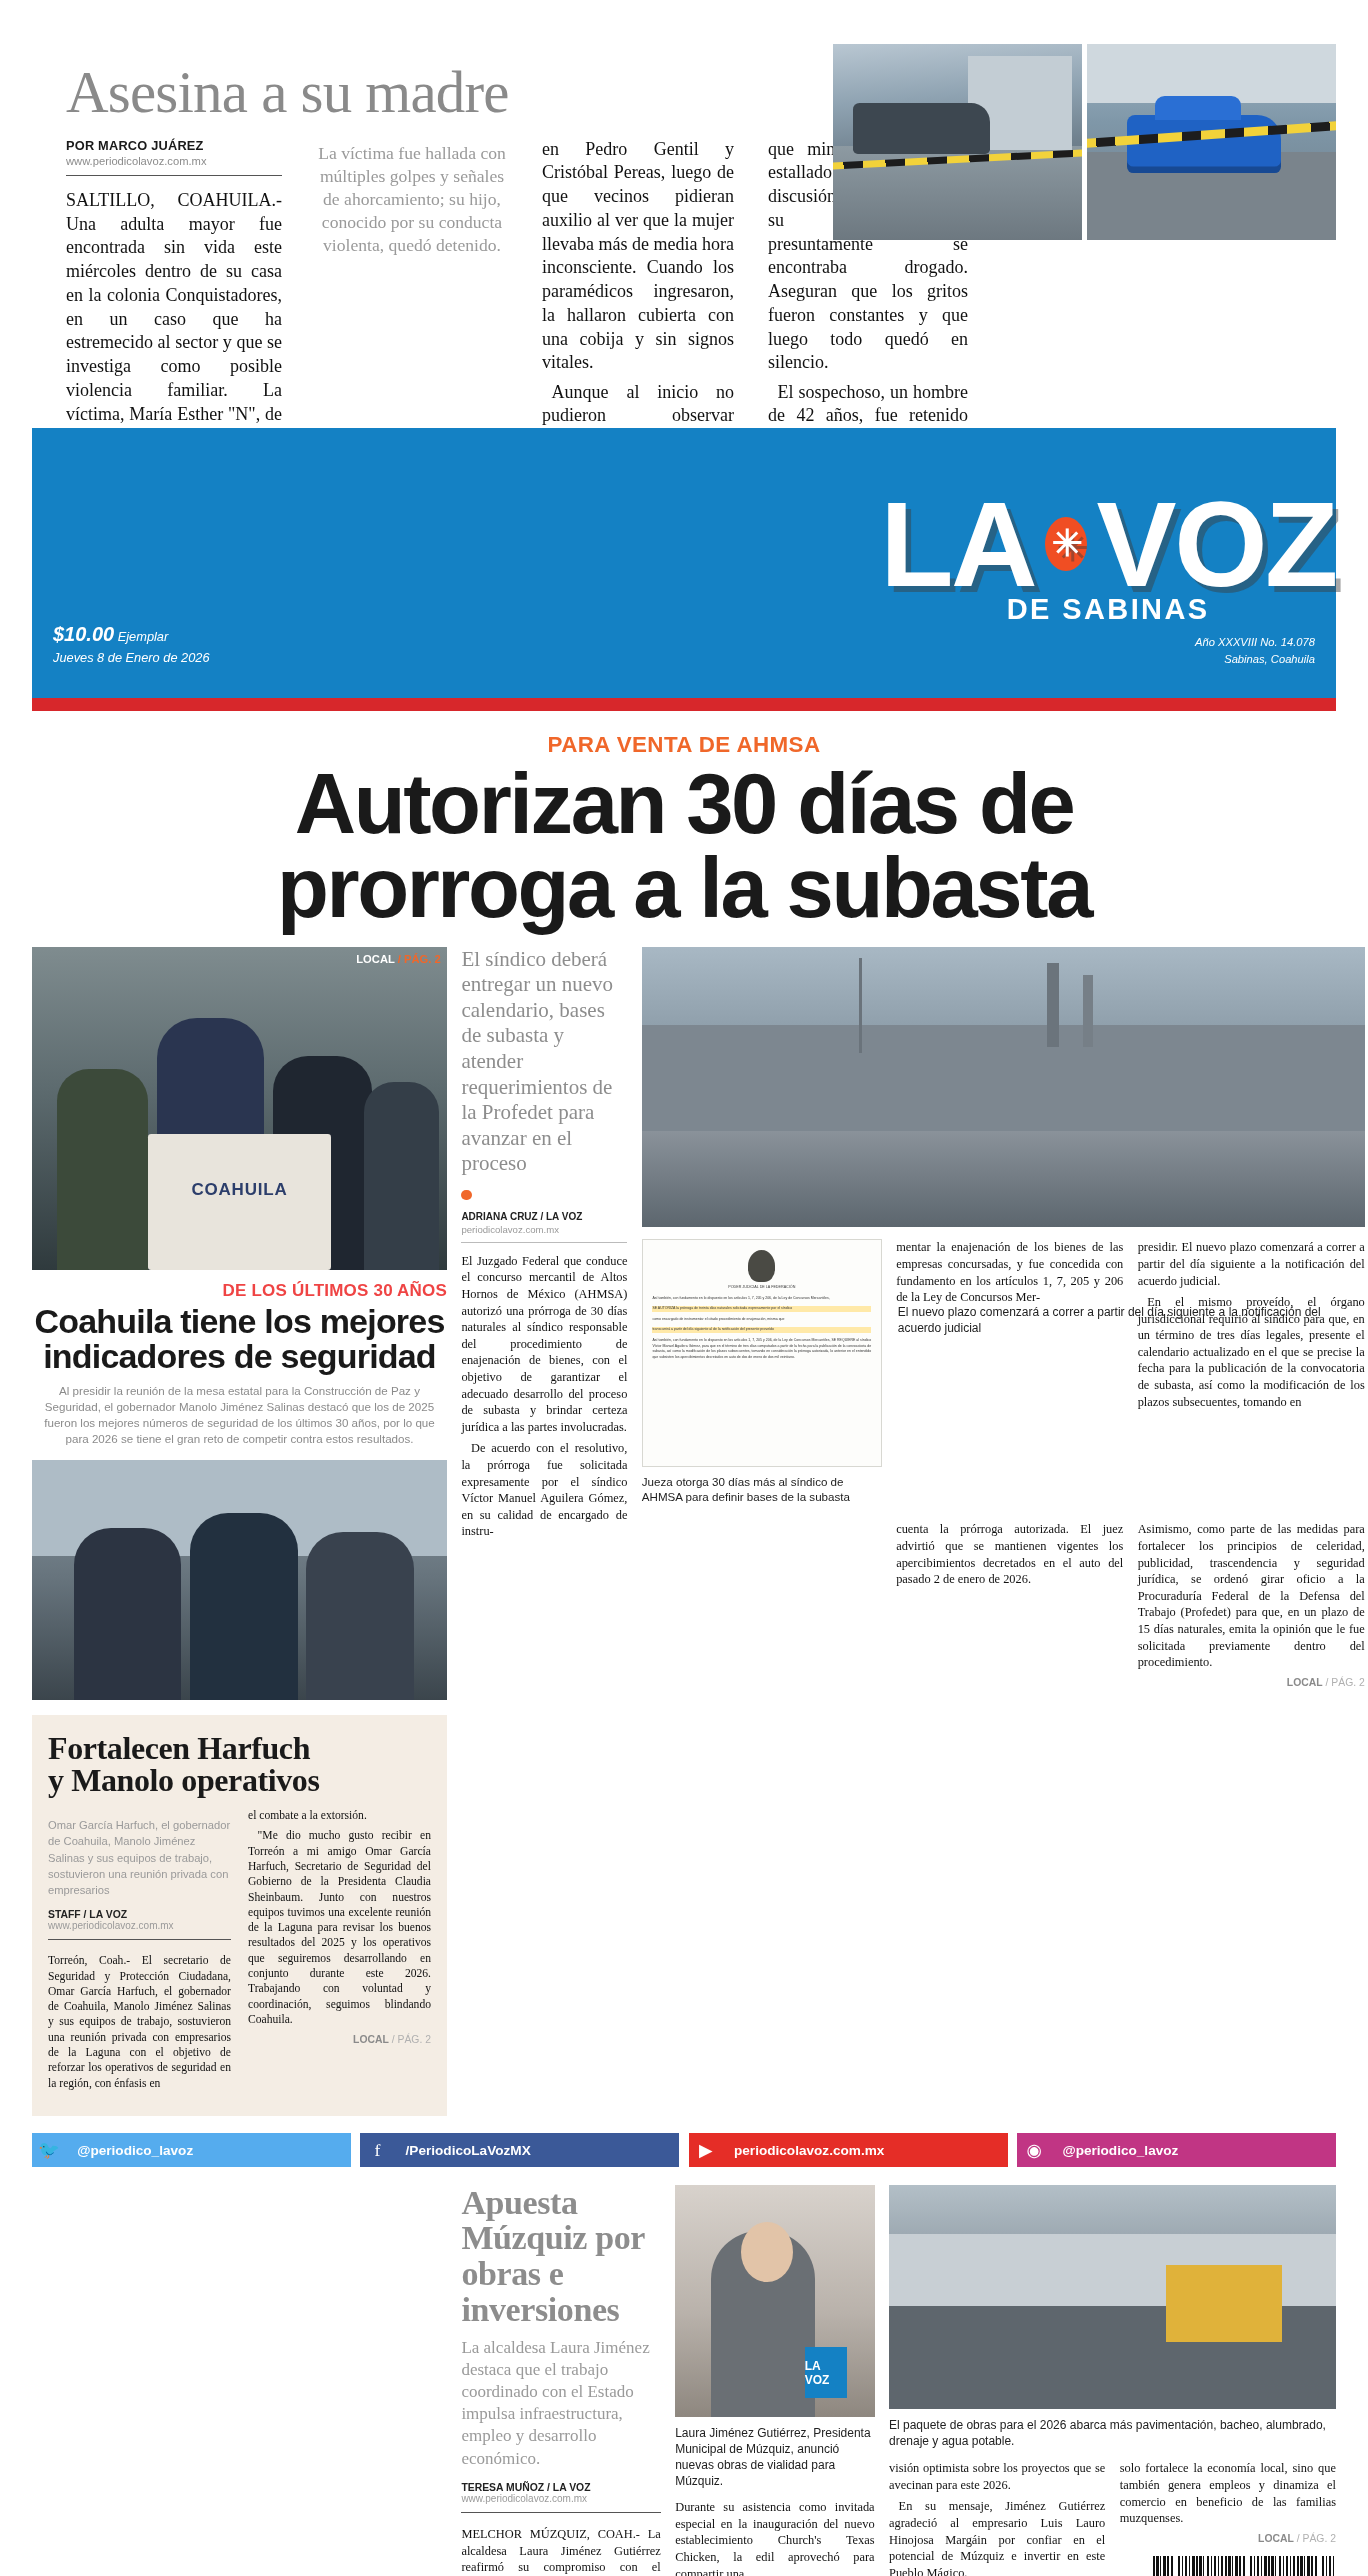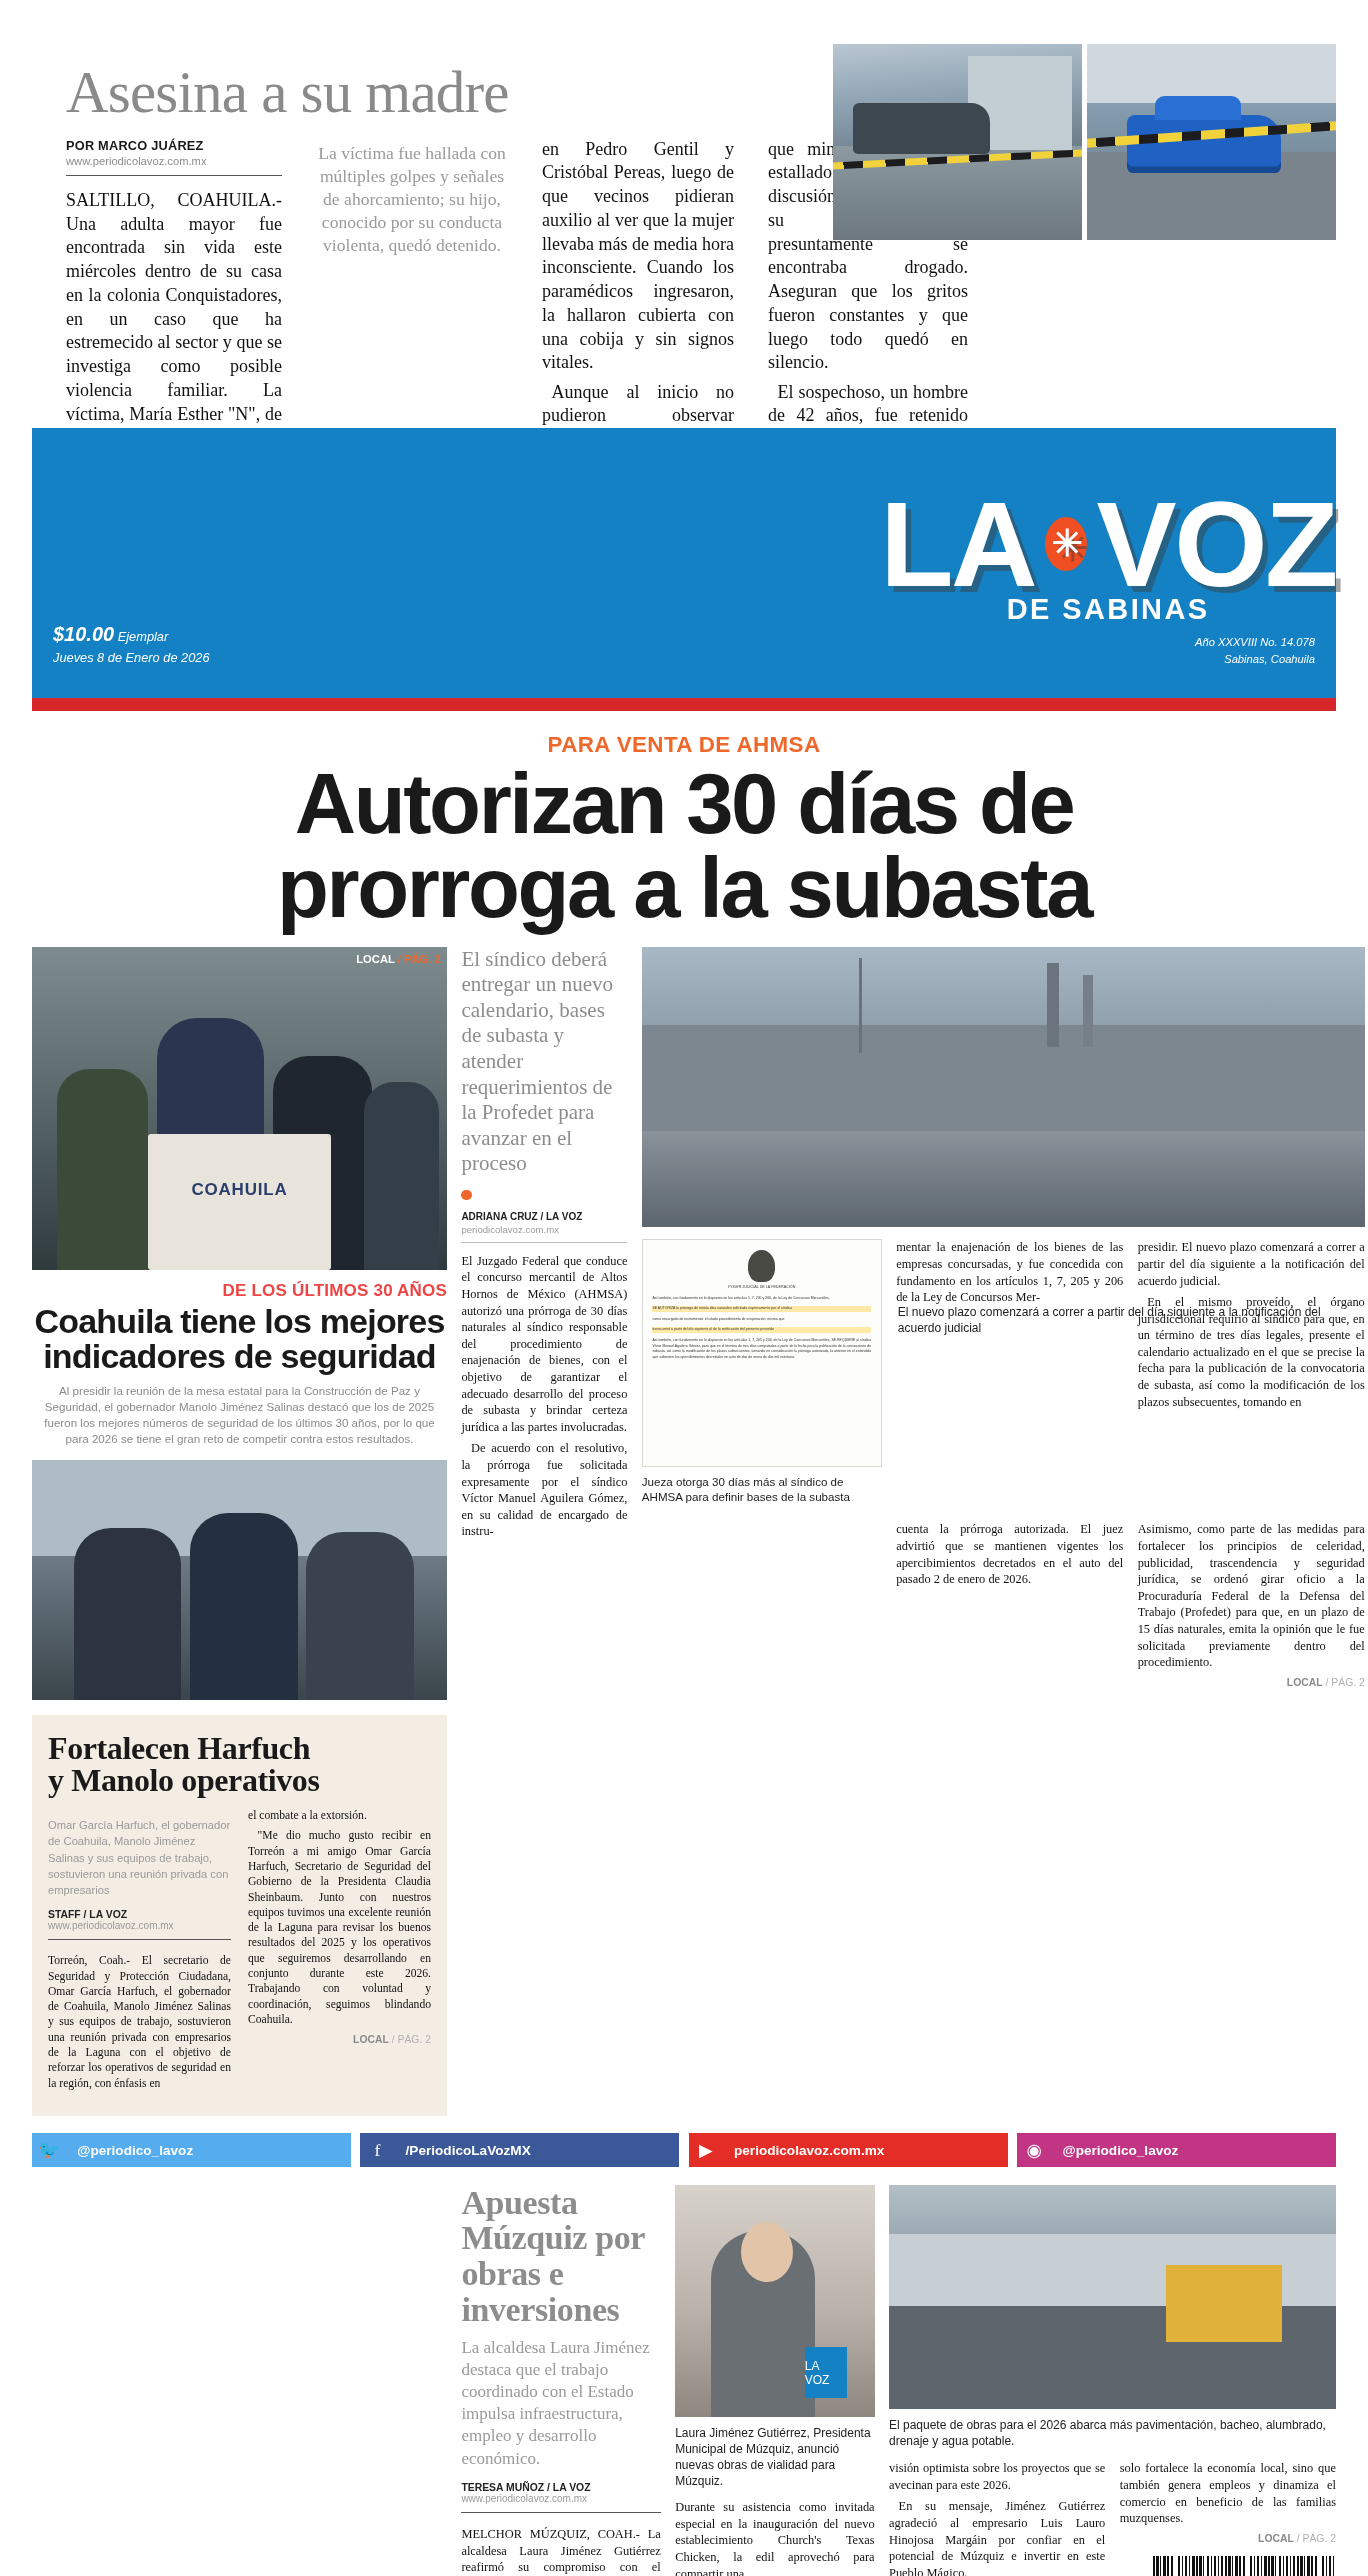--- a/index.html
+++ b/index.html
@@ -323,21 +323,21 @@
   .photo-laura {
     width: 100%; height: 232px;
     background: linear-gradient(180deg,#d8d2cc 0%,#b9b2ab 55%,#8e877f 100%);
     position:relative; overflow:hidden; margin-top: 0;
   }
   .photo-laura .per { position:absolute; left:18%; bottom:0; width:52%; height:80%; background:#6a6f74; border-radius:48px 48px 0 0; }
   .photo-laura .face { position:absolute; left:33%; top:16%; width:26%; height:26%; background:#e2c4a8; border-radius:50%; }
   .photo-laura .mic {
     position:absolute; right:14%; bottom:8%; width:42px; height:51px; background:#1481c4;
     display:flex; align-items:center; justify-content:center; color:#fff;
-    font-family:"Liberation Sans",sans-serif; font-weight:normal; font-size:12px;
+    font-family:"Liberation Sans",sans-serif; font-weight:bold; font-size:12px;
   }
   .photo-street {
     width: 447px; height: 224px;
     background: linear-gradient(180deg,#b3bfc7 0%,#8d99a2 40%,#6a747c 100%);
     position:relative; overflow:hidden;
   }
   .photo-street .asph { position:absolute; left:0; right:0; bottom:0; height:46%; background:#5e666d; }
   .photo-street .wall2 { position:absolute; left:0; right:0; top:22%; height:34%; background:#c8cfd4; }
   .photo-street .mach { position:absolute; right:12%; bottom:30%; width:26%; height:34%; background:#e0b23a; }
   .cap-street { font-family:"Liberation Sans",sans-serif; font-size:12px; color:#222; line-height:1.35; margin-top:8px; }

